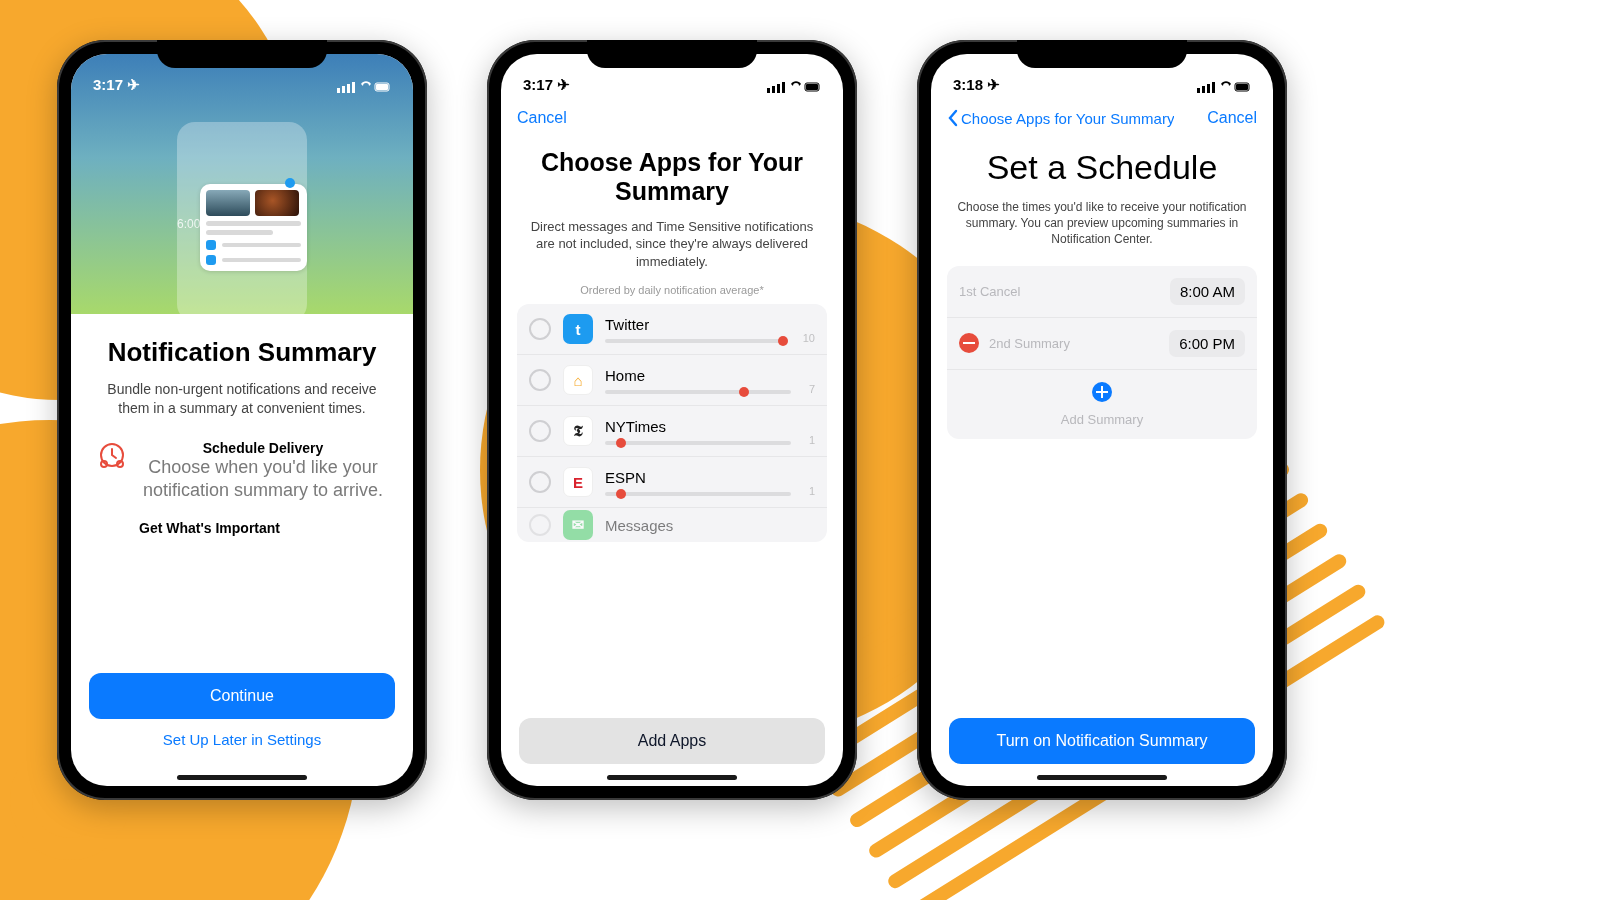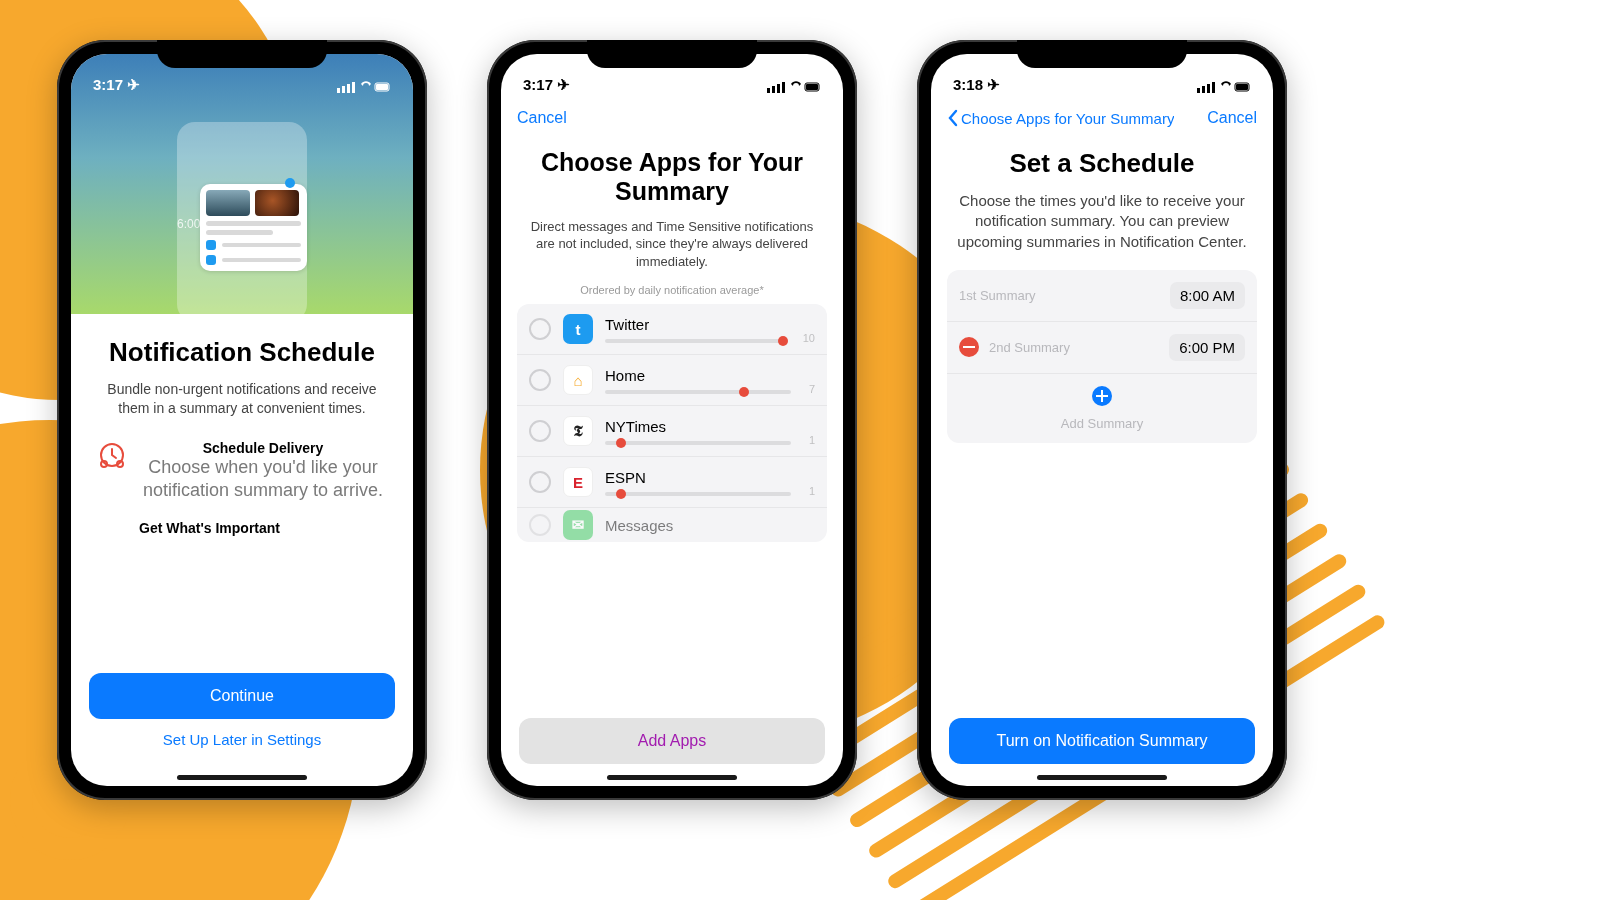--- a/index.html
+++ b/index.html
@@ -45,21 +45,21 @@
 
   .s1-body { flex:1; padding:16px 22px 0; text-align:center; overflow:hidden;}
   .s1-title { font-size:26px; font-weight:700; line-height:1.15; margin:8px 0 12px;}
   .s1-desc  { font-size:14px; color:#444; line-height:1.35; padding:0 8px;}
   .feat { display:flex; align-items:flex-start; gap:12px; text-align:center; margin-top:22px; padding:0 4px;}
   .feat .ic { width:30px; height:30px; flex-shrink:0; display:flex; align-items:center; justify-content:center;}
   .feat .ft { font-size:14px; font-weight:700;}
   .feat .fd { font-size:18px; color:#7a7a7a; line-height:1.3;}
   .s1-foot { padding:12px 18px 26px;}
   .btn-primary { display:block; width:100%; padding:14px; background:#0a7aff; color:#fff; text-align:center; border-radius:12px; font-size:16px; font-weight:500;}
-  .btn-primary.disabled { background:#e3e3e3; color:#a21caf;}
+  .btn-primary.disabled { background:#e3e3e3; color:#0f172a;}
   .btn-link { display:block; text-align:center; padding:12px; color:#0a7aff; font-size:15px; font-weight:500;}
 
   
   .navbar { height:40px; display:flex; align-items:center; justify-content:space-between; padding:0 16px; }
   .nav-left, .nav-right { color:#0a7aff; font-size:16px; display:flex; align-items:center; gap:2px;}
   .nav-title-small { color:#0a7aff; font-size:15px; max-width:220px; overflow:hidden; text-overflow:ellipsis; white-space:nowrap;}
   .s2-body { flex:1; padding:4px 16px 0; overflow:hidden; text-align:center;}
   .s2-title { font-size:25px; font-weight:700; line-height:1.15; margin:6px 10px 12px;}
   .s2-desc  { font-size:13px; color:#444; line-height:1.35; padding:0 6px;}
   .s2-note  { font-size:11px; color:#9a9a9a; margin:14px 0 8px;}
@@ -70,22 +70,22 @@
   .app-ic { width:30px; height:30px; border-radius:7px; flex-shrink:0; display:flex; align-items:center; justify-content:center; font-size:15px; font-weight:700; color:#fff;}
   .app-meta { flex:1;}
   .app-name { font-size:15px; font-weight:500;}
   .slider { position:relative; height:4px; background:#dcdcde; border-radius:3px; margin-top:6px;}
   .slider .knob { position:absolute; top:-3px; width:10px; height:10px; background:#e74c3c; border-radius:50%;}
   .app-cnt { font-size:11px; color:#c0c0c2; margin-left:auto; padding-left:6px; align-self:flex-end;}
   .s2-foot { padding:14px 18px 22px;}
 
   
   .s3-body { flex:1; padding:4px 16px 0; text-align:center;}
-  .s3-title { font-size:26px; font-weight:700; margin:6px 0 12px;}
-  .s3-desc  { font-size:15px; color:#444; line-height:1.35; padding:0 6px;}
+  .s3-title { font-size:34px; font-weight:400; margin:6px 0 12px;}
+  .s3-desc  { font-size:12px; color:#444; line-height:1.35; padding:0 6px;}
   .sched { background:#f4f4f6; border-radius:12px; margin-top:18px; text-align:left;}
   .sched-row { display:flex; align-items:center; padding:12px 12px; border-bottom:1px solid #e6e6e8; gap:10px;}
   .sched-row:last-child{border-bottom:none;flex-direction:column;}
   .sched-name { font-size:13px; color:#b8b8bc; flex:1;}
   .sched-time { font-size:15px; background:#eaeaec; padding:5px 10px; border-radius:7px;}
   .minus { width:20px;height:20px;background:#e74c3c;border-radius:50%;position:relative;}
   .minus:after{content:"";position:absolute;left:4px;right:4px;top:9px;height:2px;background:#fff;}
   .plus { width:20px;height:20px;background:#0a7aff;border-radius:50%;position:relative;}
   .plus:before{content:"";position:absolute;left:4px;right:4px;top:9px;height:2px;background:#fff;}
   .plus:after {content:"";position:absolute;top:4px;bottom:4px;left:9px;width:2px;background:#fff;}
@@ -149,21 +149,21 @@
                   <div class="ln"></div>
                 </div>
               <div class="dot-line">
                   <div class="sq"></div>
                   <div class="ln"></div>
                 </div>
             </div>
           </div>
         </div>
         <div class="s1-body">
-          <div class="s1-title">Notification Schedule</div>
+          <div class="s1-title">Notification Summary</div>
           <div class="s1-desc">Bundle non-urgent notifications and receive them in a summary at convenient times.</div>
           <div class="feat">
             <div class="ic">
               <svg width="28" height="28" viewBox="0 0 28 28">
                   <circle cx="14" cy="14" r="11" fill="none" stroke="#e74c3c" stroke-width="2"></circle>
                   <path d="M14 8 v6 l4 3" stroke="#e74c3c" stroke-width="2" fill="none" stroke-linecap="round"></path>
                   <circle cx="6" cy="23" r="3" fill="none" stroke="#e74c3c" stroke-width="2"></circle>
                   <circle cx="22" cy="23" r="3" fill="none" stroke="#e74c3c" stroke-width="2"></circle>
                 </svg>
             </div>
@@ -301,21 +301,21 @@
               </svg>
             <span class="nav-title-small">Choose Apps for Your Summary</span>
           </span>
           <span class="nav-right">Cancel</span>
         </div>
         <div class="s3-body">
           <div class="s3-title">Set a Schedule</div>
           <div class="s3-desc">Choose the times you'd like to receive your notification summary. You can preview upcoming summaries in Notification Center.</div>
           <div class="sched">
             <div class="sched-row">
-              <span class="sched-name">1st Summary</span>
+              <span class="sched-name">1st Cancel</span>
               <span class="sched-time">8:00 AM</span>
             </div>
             <div class="sched-row">
               <span class="minus"></span>
               <span class="sched-name">2nd Summary</span>
               <span class="sched-time">6:00 PM</span>
             </div>
             <div class="sched-row">
               <span class="plus"></span>
               <span class="sched-name">Add Summary</span>

